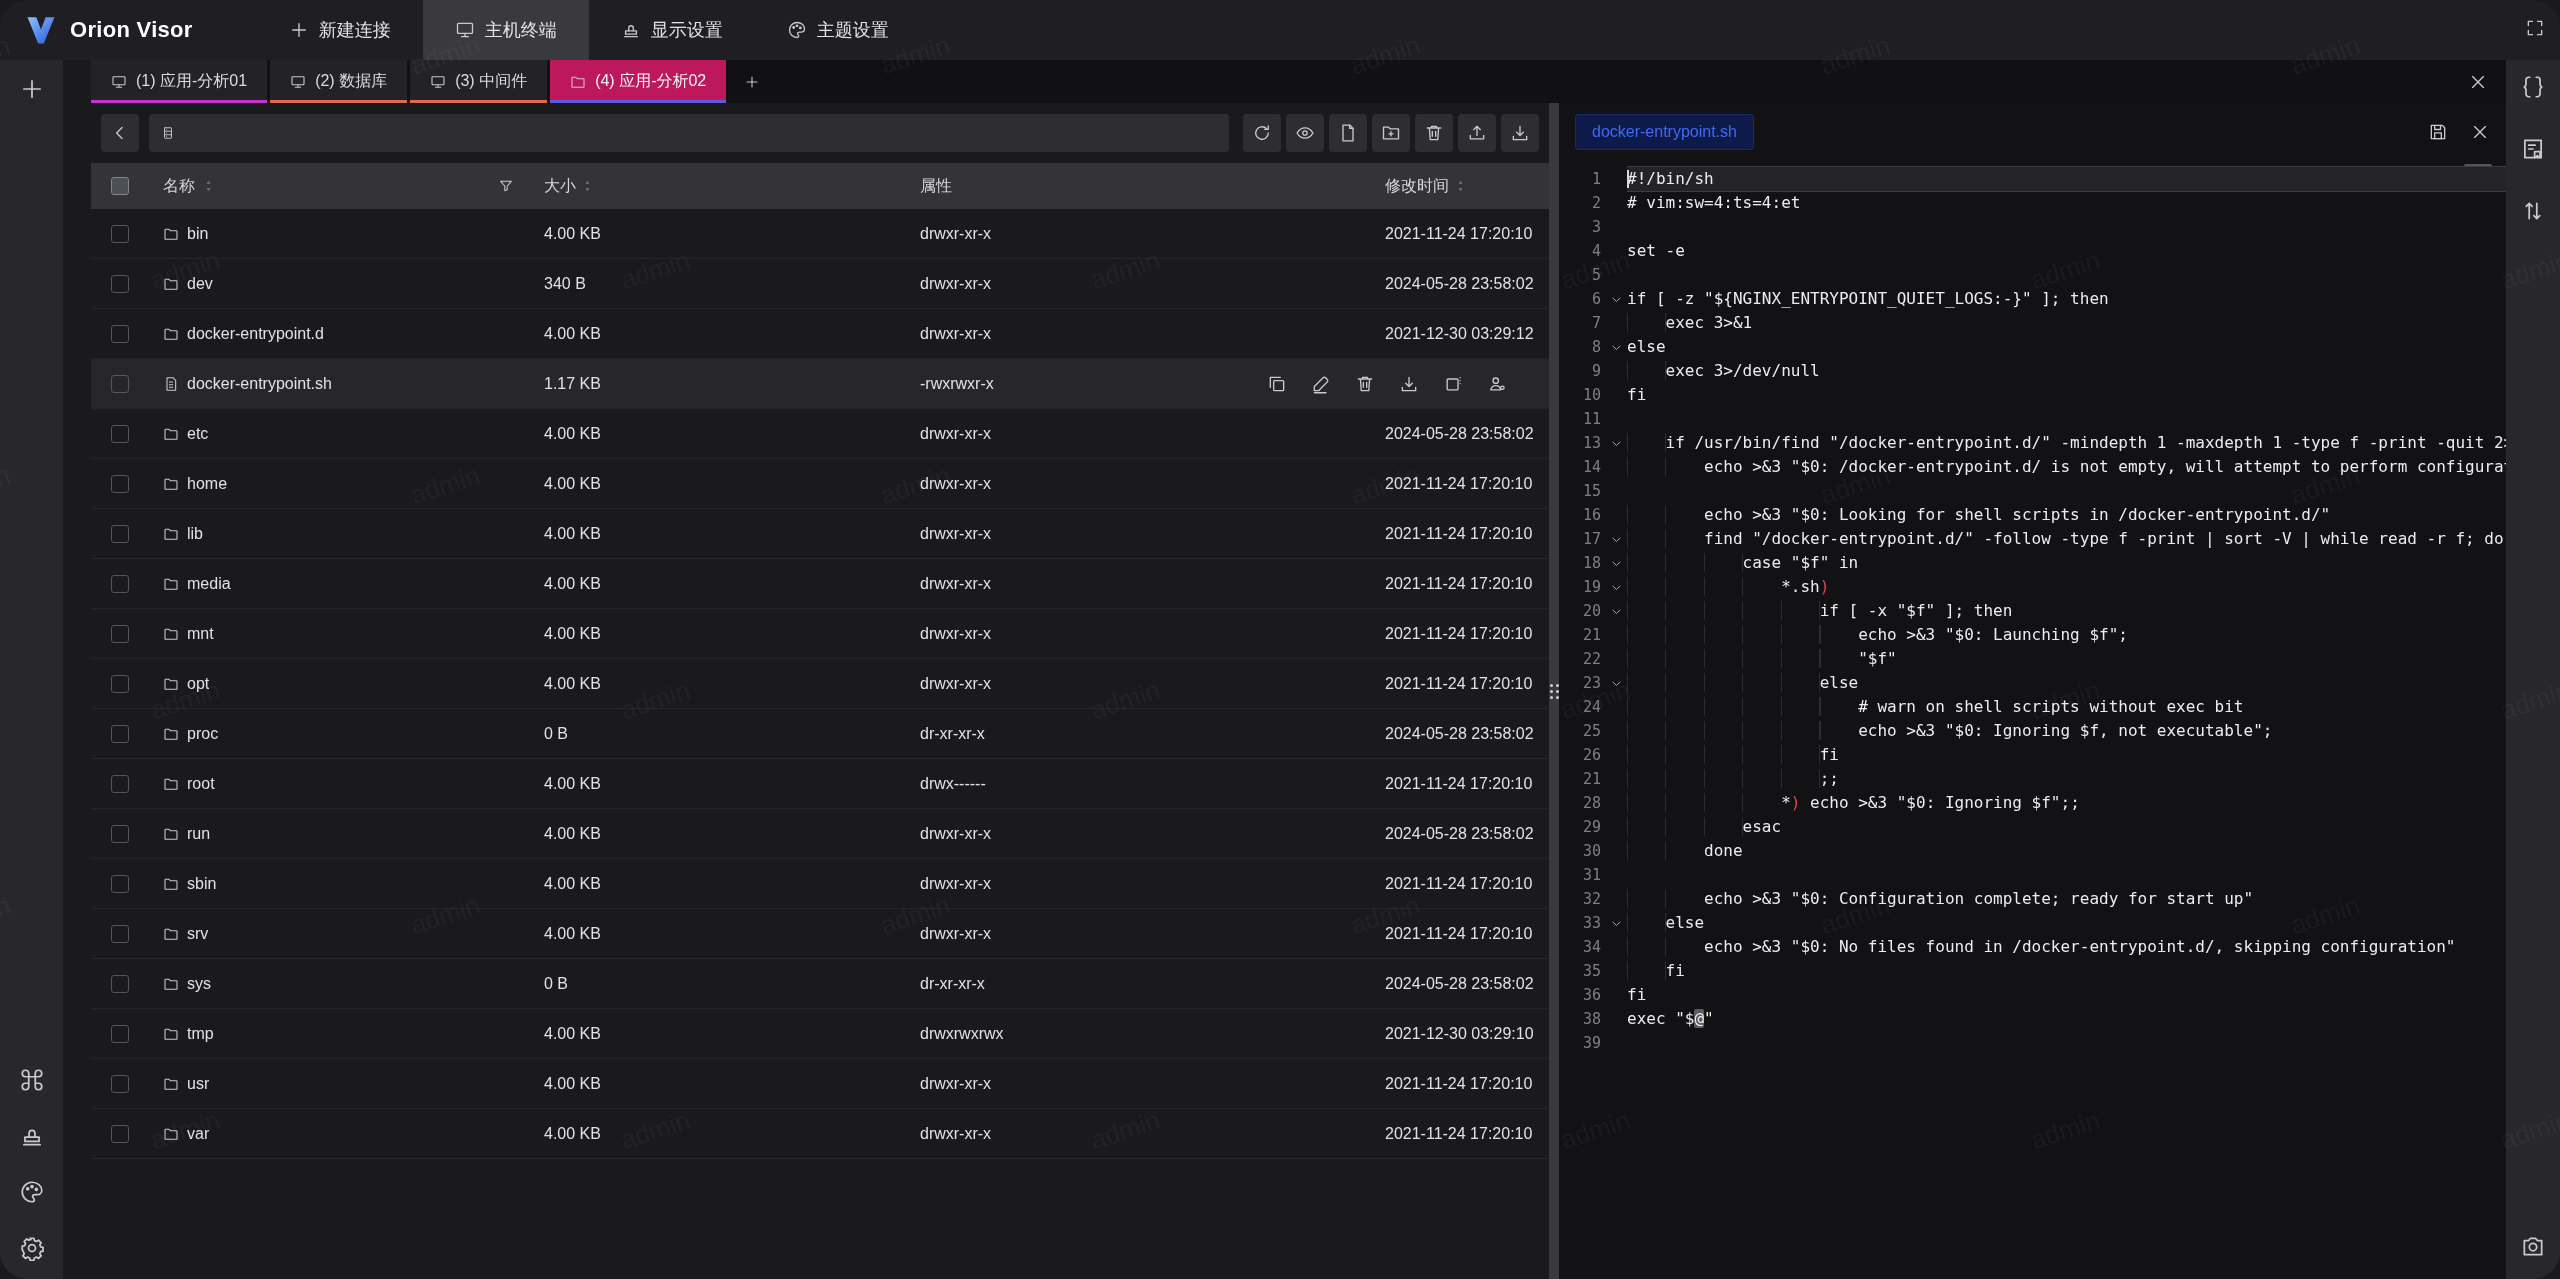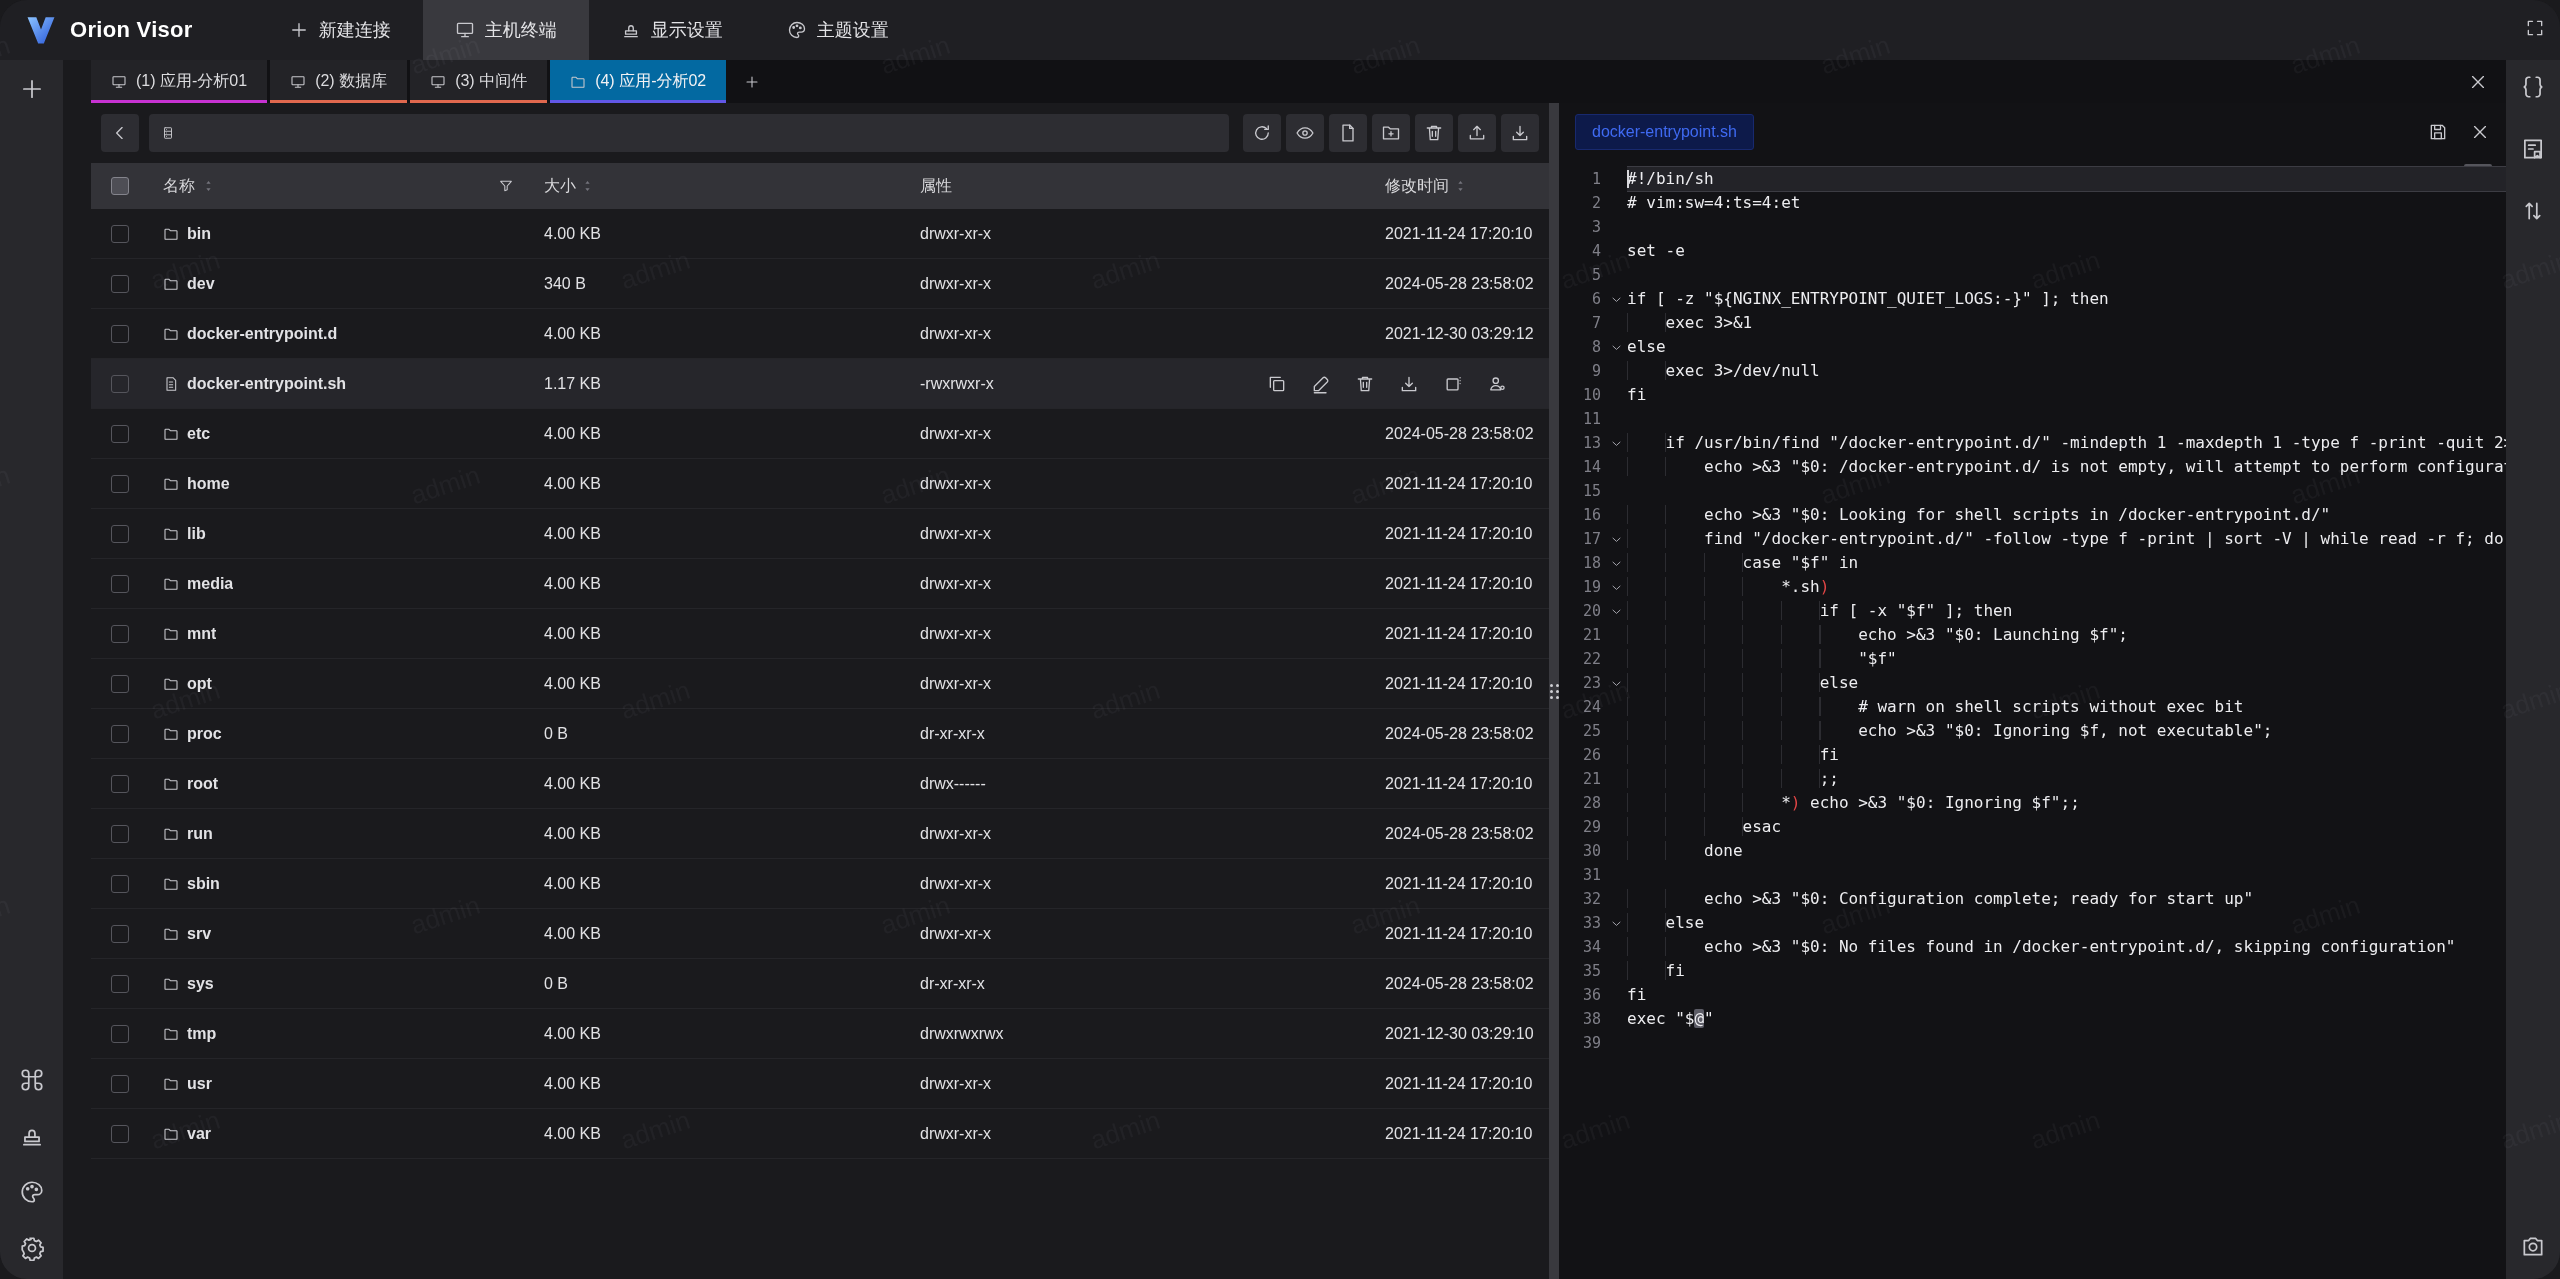--- a/index.html
+++ b/index.html
@@ -21,21 +21,21 @@
   .nav-right{margin-left:auto;display:flex;align-items:center;padding-right:15px;}
 
   .body{display:flex;height:1219px;position:relative;z-index:1;}
   .rail{width:63px;background:#28282c;display:flex;flex-direction:column;align-items:center;padding-top:10px;flex:none;}
   .rail .ritem{width:38px;height:38px;display:flex;align-items:center;justify-content:center;cursor:pointer;border-radius:4px;}
   .rail-bottom{margin-top:auto;display:flex;flex-direction:column;gap:18px;margin-bottom:12px;align-items:center;}
 
   .center{flex:1;display:flex;flex-direction:column;min-width:0;padding-left:28px;}
   .tabbar{height:43px;background:#111114;display:flex;align-items:stretch;}
   .tab{position:relative;display:flex;align-items:center;gap:9px;padding:0 20px;background:#232327;margin-right:3px;font-size:16px;color:#dcdcdf;cursor:pointer;white-space:nowrap;}
-  .tab.active{background:#0369a1;color:#f2f2f4;justify-content:flex-end;}
+  .tab.active{background:#be185d;color:#f2f2f4;justify-content:flex-end;}
   .tab .ul{position:absolute;left:0;right:0;bottom:0;height:3px;}
   .tab-add{width:46px;display:flex;align-items:center;justify-content:center;cursor:pointer;}
   .tab-close{margin-left:auto;align-self:center;margin-right:18px;cursor:pointer;}
 
   .workspace{flex:1;display:flex;min-height:0;}
   
   .files{width:1458px;flex:none;display:flex;flex-direction:column;background:#1a1a1d;}
   .ftoolbar{height:60px;display:flex;align-items:center;padding:0 10px;gap:10px;flex:none;}
   .btn-sq{width:38px;height:38px;border-radius:4px;background:#2d2d32;display:flex;align-items:center;justify-content:center;cursor:pointer;flex:none;}
   .path{flex:1;height:38px;background:#2d2d32;border-radius:4px;display:flex;align-items:center;padding:0 12px;gap:8px;margin-right:4px;}
@@ -48,21 +48,21 @@
   .c-size{width:370px;padding-left:6px;flex:none;display:flex;align-items:center;gap:6px;}
   .c-attr{width:465px;padding-left:6px;flex:none;display:flex;align-items:center;gap:6px;}
   .c-date{flex:1;display:flex;align-items:center;gap:6px;min-width:0;}
   .sorter{display:inline-flex;flex-direction:column;color:#74747c;cursor:pointer;}
   .sorter svg{width:11px;height:16px;}
   .flt{margin-left:auto;margin-right:24px;cursor:pointer;}
   .cb{width:16px;height:16px;border:1px solid #55555c;border-radius:3px;background:transparent;cursor:pointer;flex:none;}
   .cb.head{background:#4e4e55;border-color:#84848c;}
   .trow{height:49px;display:flex;align-items:center;padding-left:20px;border-bottom:1px solid #252529;font-size:16px;color:#e2e2e5;position:relative;cursor:default;}
   .trow.hov{background:#26262b;}
-  .trow .nm{overflow:hidden;text-overflow:ellipsis;white-space:nowrap;font-weight:bold;}
+  .trow .nm{overflow:hidden;text-overflow:ellipsis;white-space:nowrap;}
   .acts{position:absolute;right:40px;top:0;bottom:0;display:flex;align-items:center;gap:20px;}
   .abtn{width:24px;height:24px;display:flex;align-items:center;justify-content:center;cursor:pointer;color:#cfcfd3;}
 
   .splitter{width:10px;background:#39393e;flex:none;display:flex;align-items:center;justify-content:center;cursor:col-resize;}
   .dots{display:grid;grid-template-columns:repeat(2,3px);grid-auto-rows:3px;gap:3px;}
   .dots i{background:#cfcfd4;border-radius:50%;}
 
   
   .editor{flex:1;display:flex;flex-direction:column;background:#121215;min-width:0;position:relative;}
   .etop{height:58px;display:flex;align-items:center;padding:0 16px;flex:none;}

